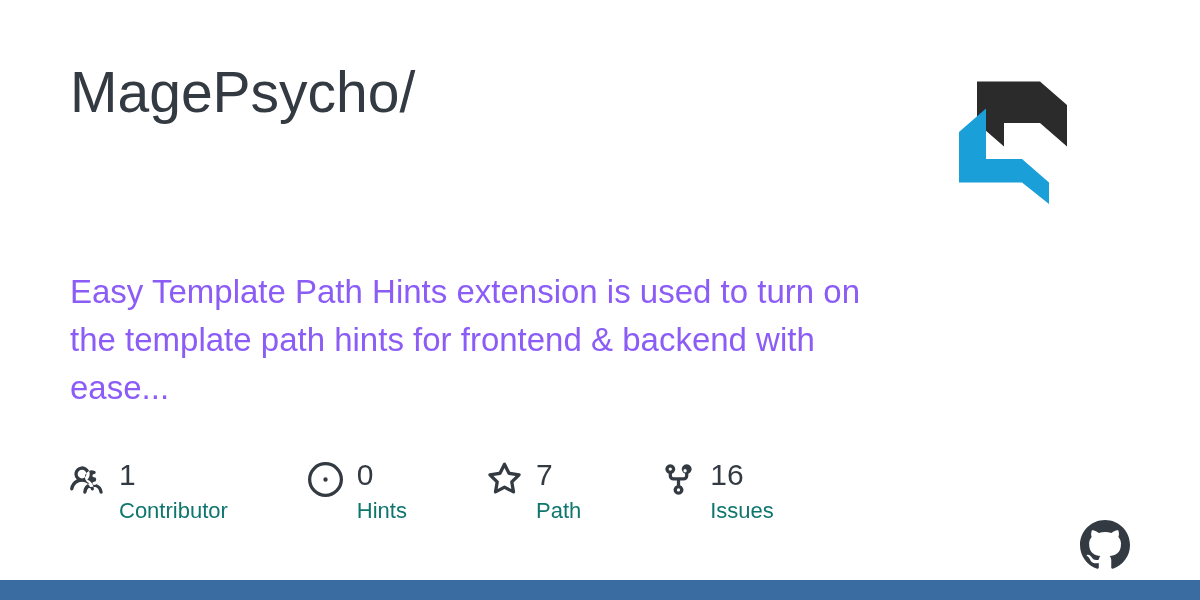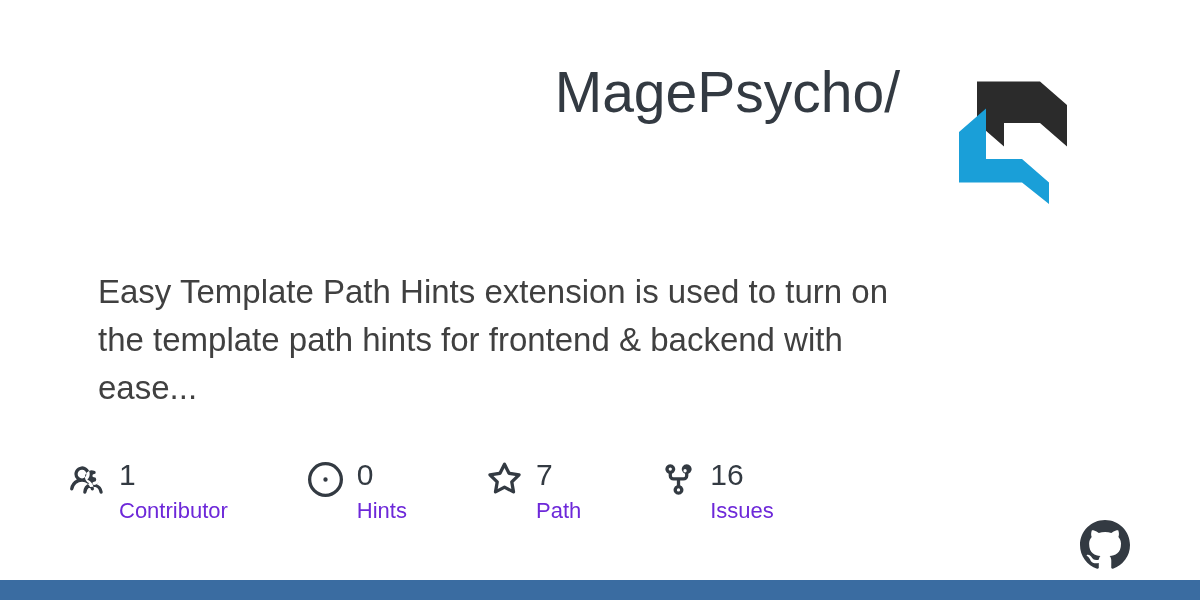--- a/index.html
+++ b/index.html
@@ -20,21 +20,20 @@
       position: relative;
     }
     .header {
       display: flex;
       justify-content: space-between;
       align-items: flex-start;
     }
     .title-section {
       flex: 1;
       max-width: 830px;
-      text-align: right;
     }
     .repo-title {
       font-size: 57px;
       line-height: 1.15;
       color: #333a42;
       font-weight: 400;
     }
     .repo-owner {
       font-weight: 400;
     }
@@ -44,24 +43,23 @@
     }
     .logo {
       width: 180px;
       height: 180px;
       flex-shrink: 0;
       margin-left: 20px;
     }
     .description {
       font-size: 33px;
       line-height: 1.45;
-      color: #404040;
+      color: #8b5cf6;
       margin-top: 28px;
       max-width: 810px;
-      margin-left: 28px;
     }
     .stats {
       display: flex;
       gap: 80px;
       margin-top: 48px;
     }
     .stat {
       display: flex;
       align-items: flex-start;
       gap: 14px;
@@ -82,21 +80,21 @@
       flex-direction: column;
     }
     .stat-number {
       font-size: 30px;
       font-weight: 400;
       color: #333a42;
       line-height: 1;
     }
     .stat-label {
       font-size: 22px;
-      color: #6d28d9;
+      color: #0f766e;
       margin-top: 8px;
     }
     .github-logo {
       position: absolute;
       bottom: 30px;
       right: 70px;
       width: 50px;
       height: 50px;
     }
     .github-logo svg {

